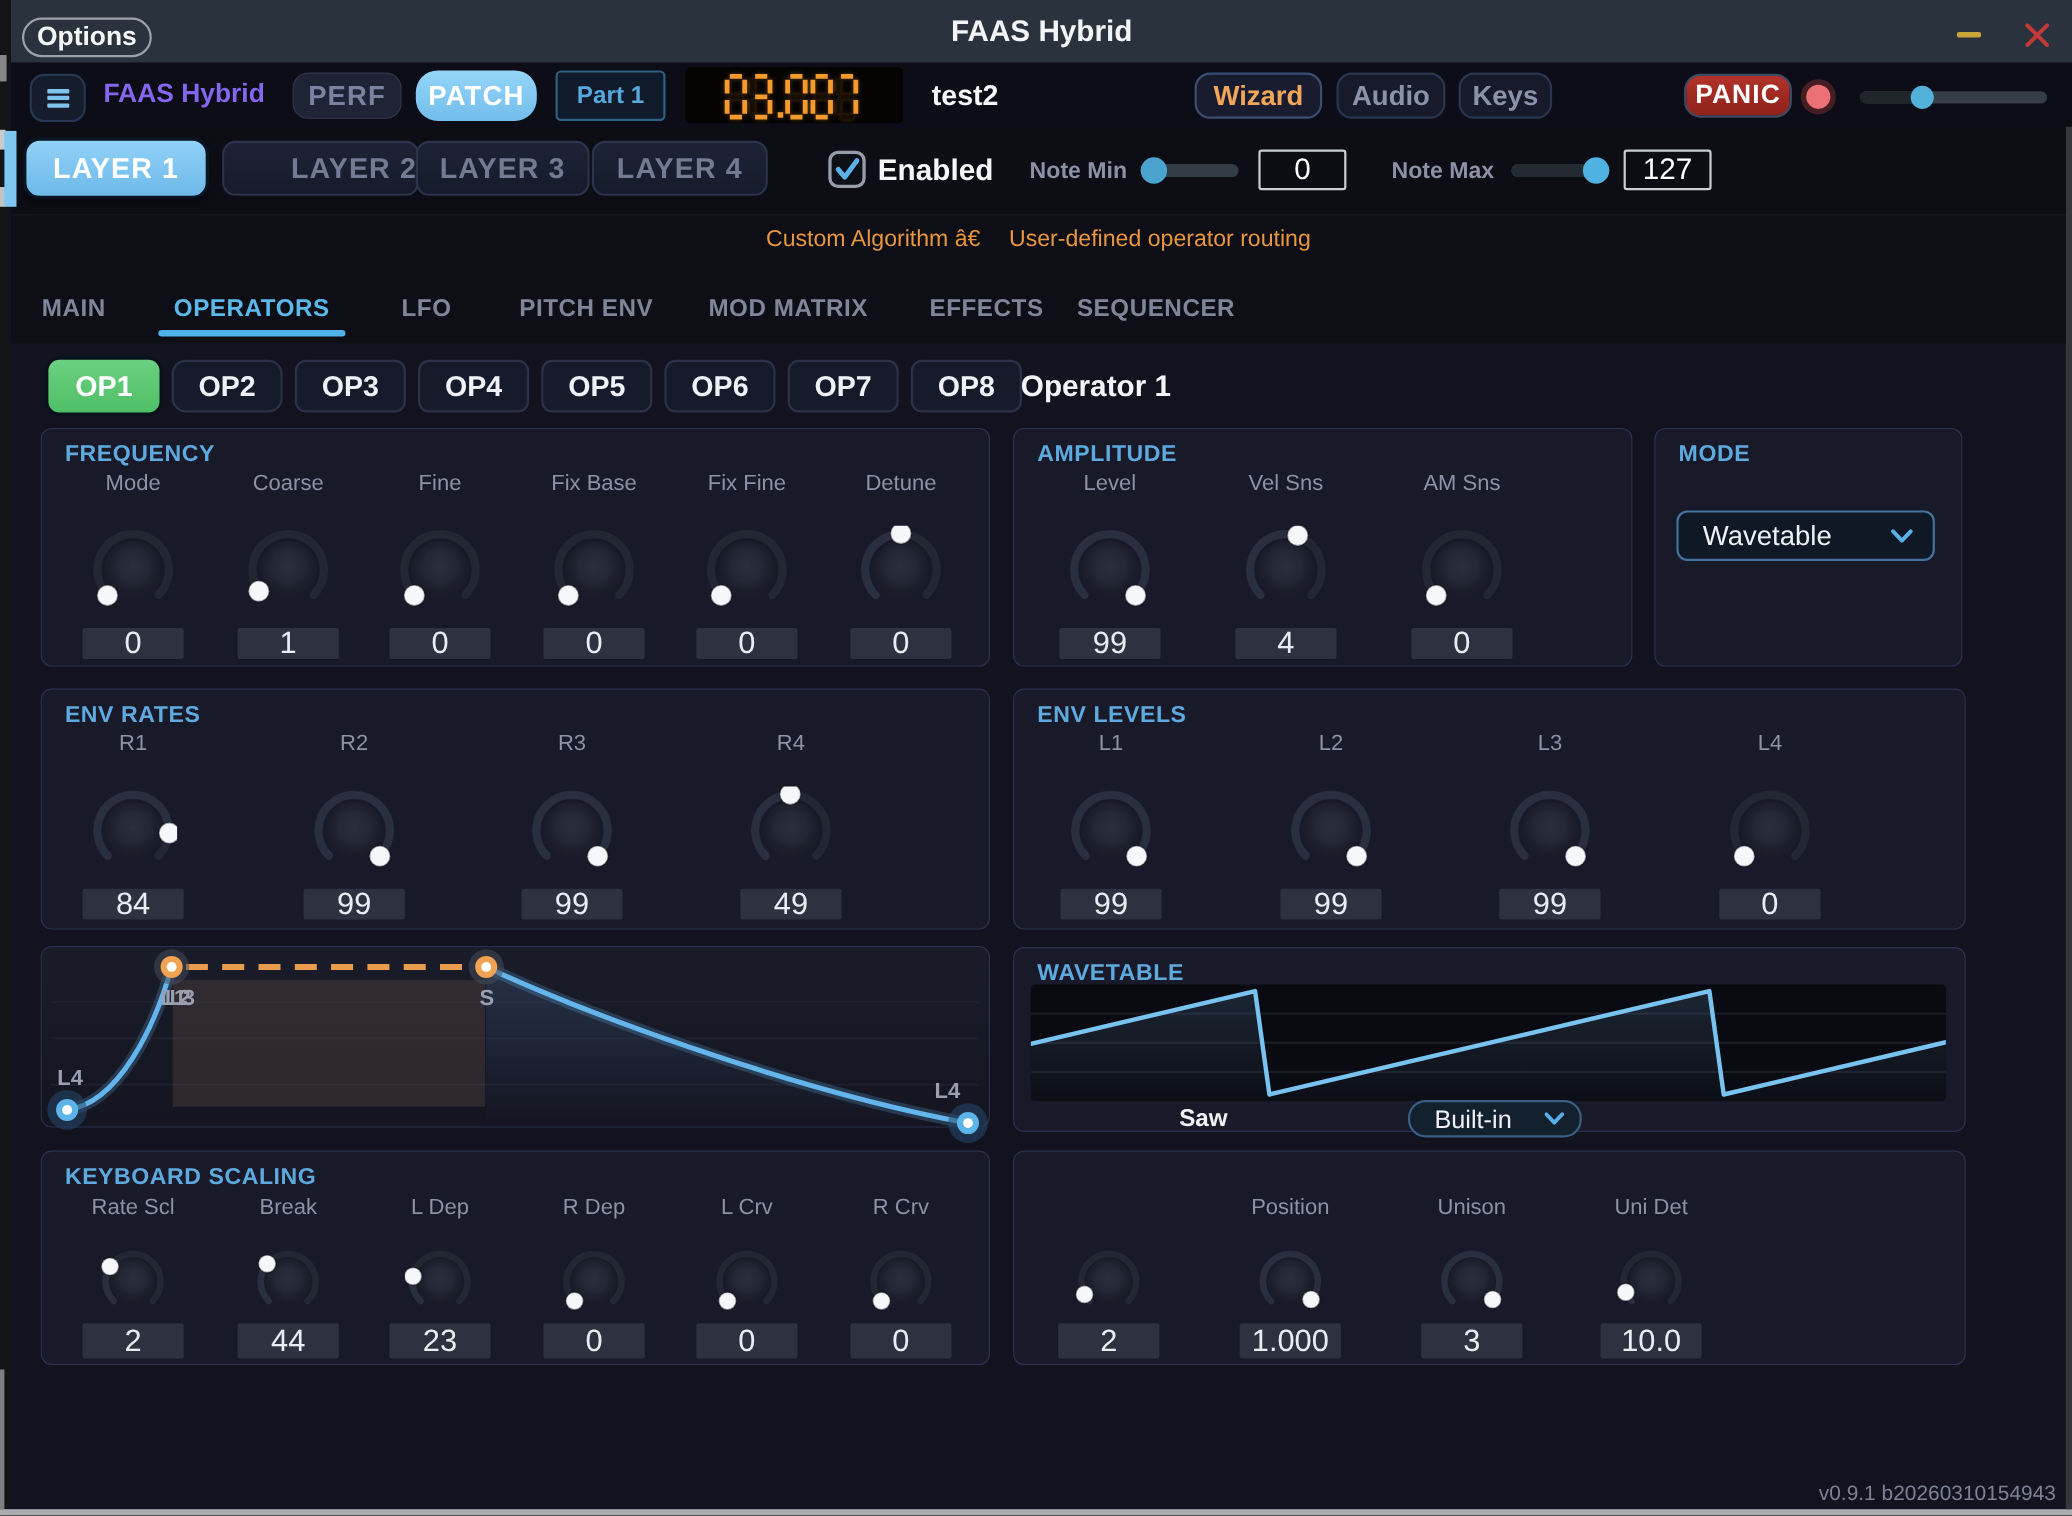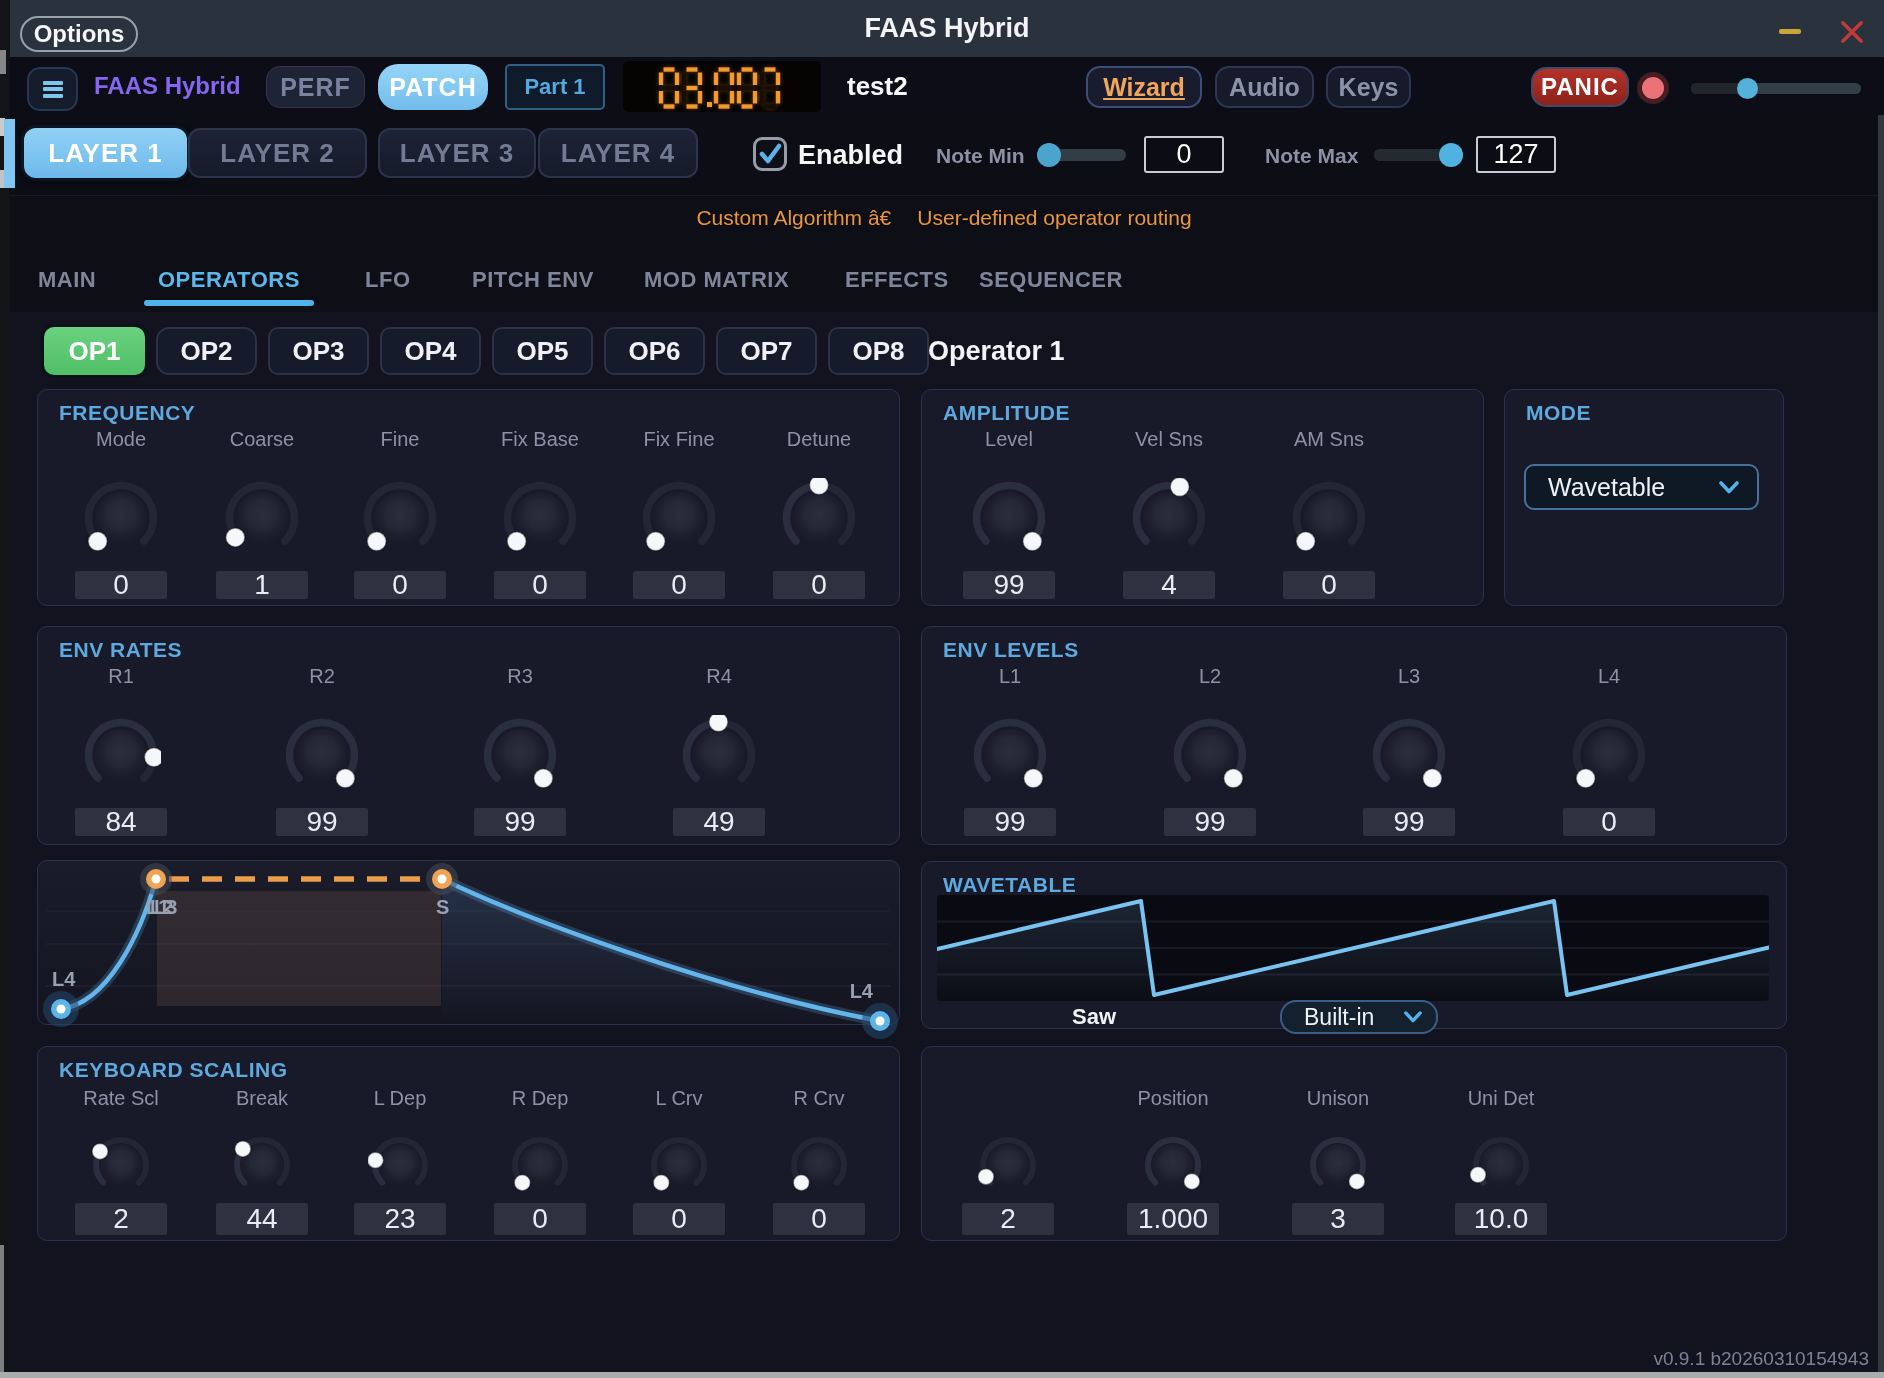--- a/index.html
+++ b/index.html
@@ -31,21 +31,21 @@
     display:flex; align-items:center; justify-content:center; }
   .hamburger .bars { width:20px; height:17px; display:flex; flex-direction:column; justify-content:space-between; }
   .hamburger .bars i { display:block; height:4px; border-radius:1px; background:#7fc4ee; }
   .brand { left:84px; top:0; height:58px; display:flex; align-items:center; color:#8766ef; font-size:24px; font-weight:bold; }
   .mbtn { top:9px; height:42px; display:flex; align-items:center; justify-content:center; font-weight:bold; border-radius:14px; }
   .perf-btn  { left:256px; width:99px;  background:#1e2335; border:1px solid #31374e; color:#7a82a0; font-size:25px; letter-spacing:1px; }
   .patch-btn { left:368px; top:7px; height:46px; width:110px; background:linear-gradient(#95d5f8,#72bdec); border-radius:20px; color:#fff; font-size:25px; letter-spacing:1px; }
   .part-btn  { left:495px; top:7px; height:46px; width:100px; background:#0f1b2a; border:2px solid #2f5f82; border-radius:5px; color:#57a8dc; font-size:22px; }
   .lcd { left:613px; top:4px; width:198px; height:51px; background:#060402; border-radius:5px; }
   .preset-name { left:837px; top:0; height:58px; display:flex; align-items:center; color:#f5f7f9; font-size:26px; font-weight:bold; }
-  .wizard-btn { left:1076px; width:116px; background:#181c2e; border:2px solid #3b4f74; color:#f2a659; font-size:25px;text-decoration:underline; }
+  .wizard-btn { left:1076px; width:116px; background:#181c2e; border:2px solid #3b4f74; color:#f2a659; font-size:25px; }
   .audio-btn  { left:1205px; width:99px;  background:#161a2a; border:2px solid #2b3752; color:#8b93ab; font-size:25px; }
   .keys-btn   { left:1316px; width:85px;  background:#161a2a; border:2px solid #2b3752; color:#8b93ab; font-size:25px; }
   .panic-btn  { left:1521px; top:10px; height:40px; width:98px; background:linear-gradient(#b23229,#8e221c); border-radius:15px;
     color:#fff; font-size:24px; letter-spacing:1px; border:2px solid #3e4a66; }
   .led { left:1632px; top:20px; width:22px; height:22px; border-radius:50%; background:#ec7176; box-shadow:0 0 0 5px #451e24; }
   .vol-slider { left:1681px; top:26px; width:170px; height:11px; border-radius:6px; background:#343e47; }
   .vol-fill { position:absolute; left:0; top:0; height:11px; border-radius:6px 0 0 6px; background:#20262c; }
   .vol-thumb { position:absolute; top:-5px; width:21px; height:21px; border-radius:50%; background:#54b1d9; }
 
   
@@ -211,21 +211,21 @@
       <div class="vol-thumb" style="left: 46.1px;"></div>
     </div>
   </div>
 
   <div class="abs layerrow"></div>
   <div class="abs layer-strip"></div>
   <div id="layer-btns">
       <div class="abs lbtn active" style="left: 24px; width: 163px; top: 128px;">
         <span>LAYER 1</span>
       </div>
-      <div class="abs lbtn inactive" style="left: 188px; width: 179px; top: 128px;">
+      <div class="abs lbtn inactive" style="left: 202px; width: 179px; top: 128px; justify-content: flex-end;">
         <span>LAYER 2</span>
       </div>
       <div class="abs lbtn inactive" style="left: 378px; width: 158px; top: 128px; text-align: center;">
         <span>LAYER 3</span>
       </div>
       <div class="abs lbtn inactive" style="left: 538px; width: 160px; top: 128px;">
         <span>LAYER 4</span>
       </div>
     </div>
   <div class="abs checkbox">

